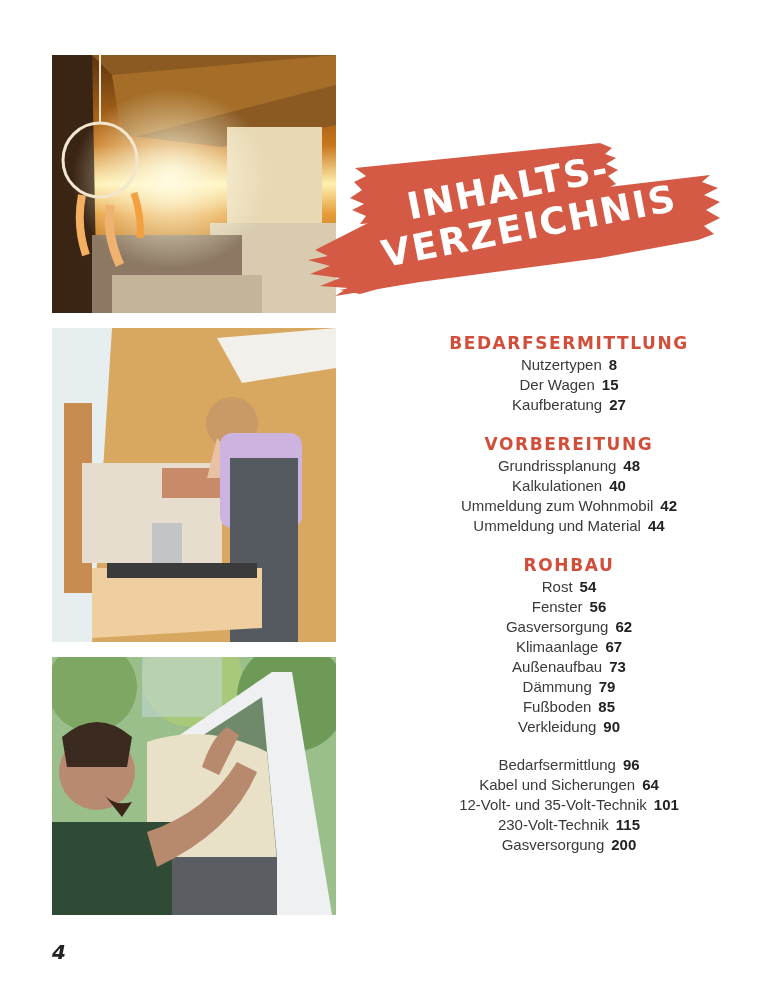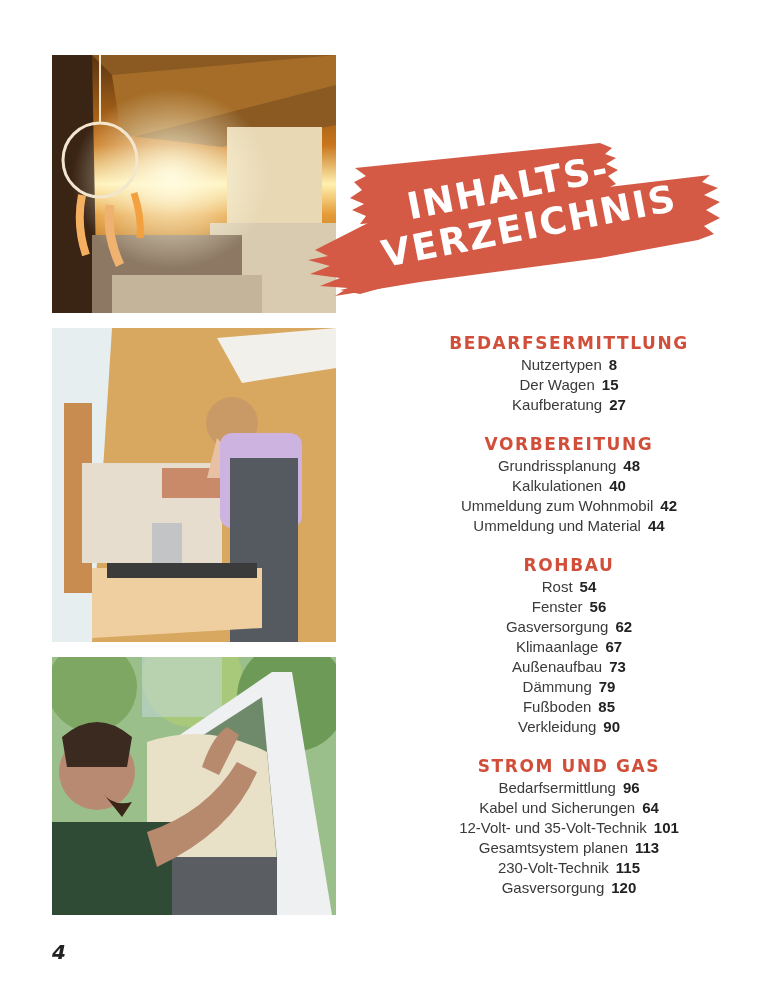--- a/index.html
+++ b/index.html
@@ -157,23 +157,21 @@
     <div class="entry"><span>Fenster</span><span class="page">56</span></div>
     <div class="entry"><span>Gasversorgung</span><span class="page">62</span></div>
     <div class="entry"><span>Klimaanlage</span><span class="page">67</span></div>
     <div class="entry"><span>Außenaufbau</span><span class="page">73</span></div>
     <div class="entry"><span>Dämmung</span><span class="page">79</span></div>
     <div class="entry"><span>Fußboden</span><span class="page">85</span></div>
     <div class="entry"><span>Verkleidung</span><span class="page">90</span></div>
   </div>
 
   <div class="section">
-    <div class="section-heading">STROM UND GAS</div>
     <div class="entry"><span>Bedarfsermittlung</span><span class="page">96</span></div>
     <div class="entry"><span>Kabel und Sicherungen</span><span class="page">64</span></div>
     <div class="entry"><span>12-Volt- und 35-Volt-Technik</span><span class="page">101</span></div>
-    <div class="entry"><span>Gesamtsystem planen</span><span class="page">113</span></div>
     <div class="entry"><span>230-Volt-Technik</span><span class="page">115</span></div>
-    <div class="entry"><span>Gasversorgung</span><span class="page">120</span></div>
+    <div class="entry"><span>Gasversorgung</span><span class="page">200</span></div>
   </div>
 </div>
 
 <div class="page-number">4</div>
 
 </body></html>

